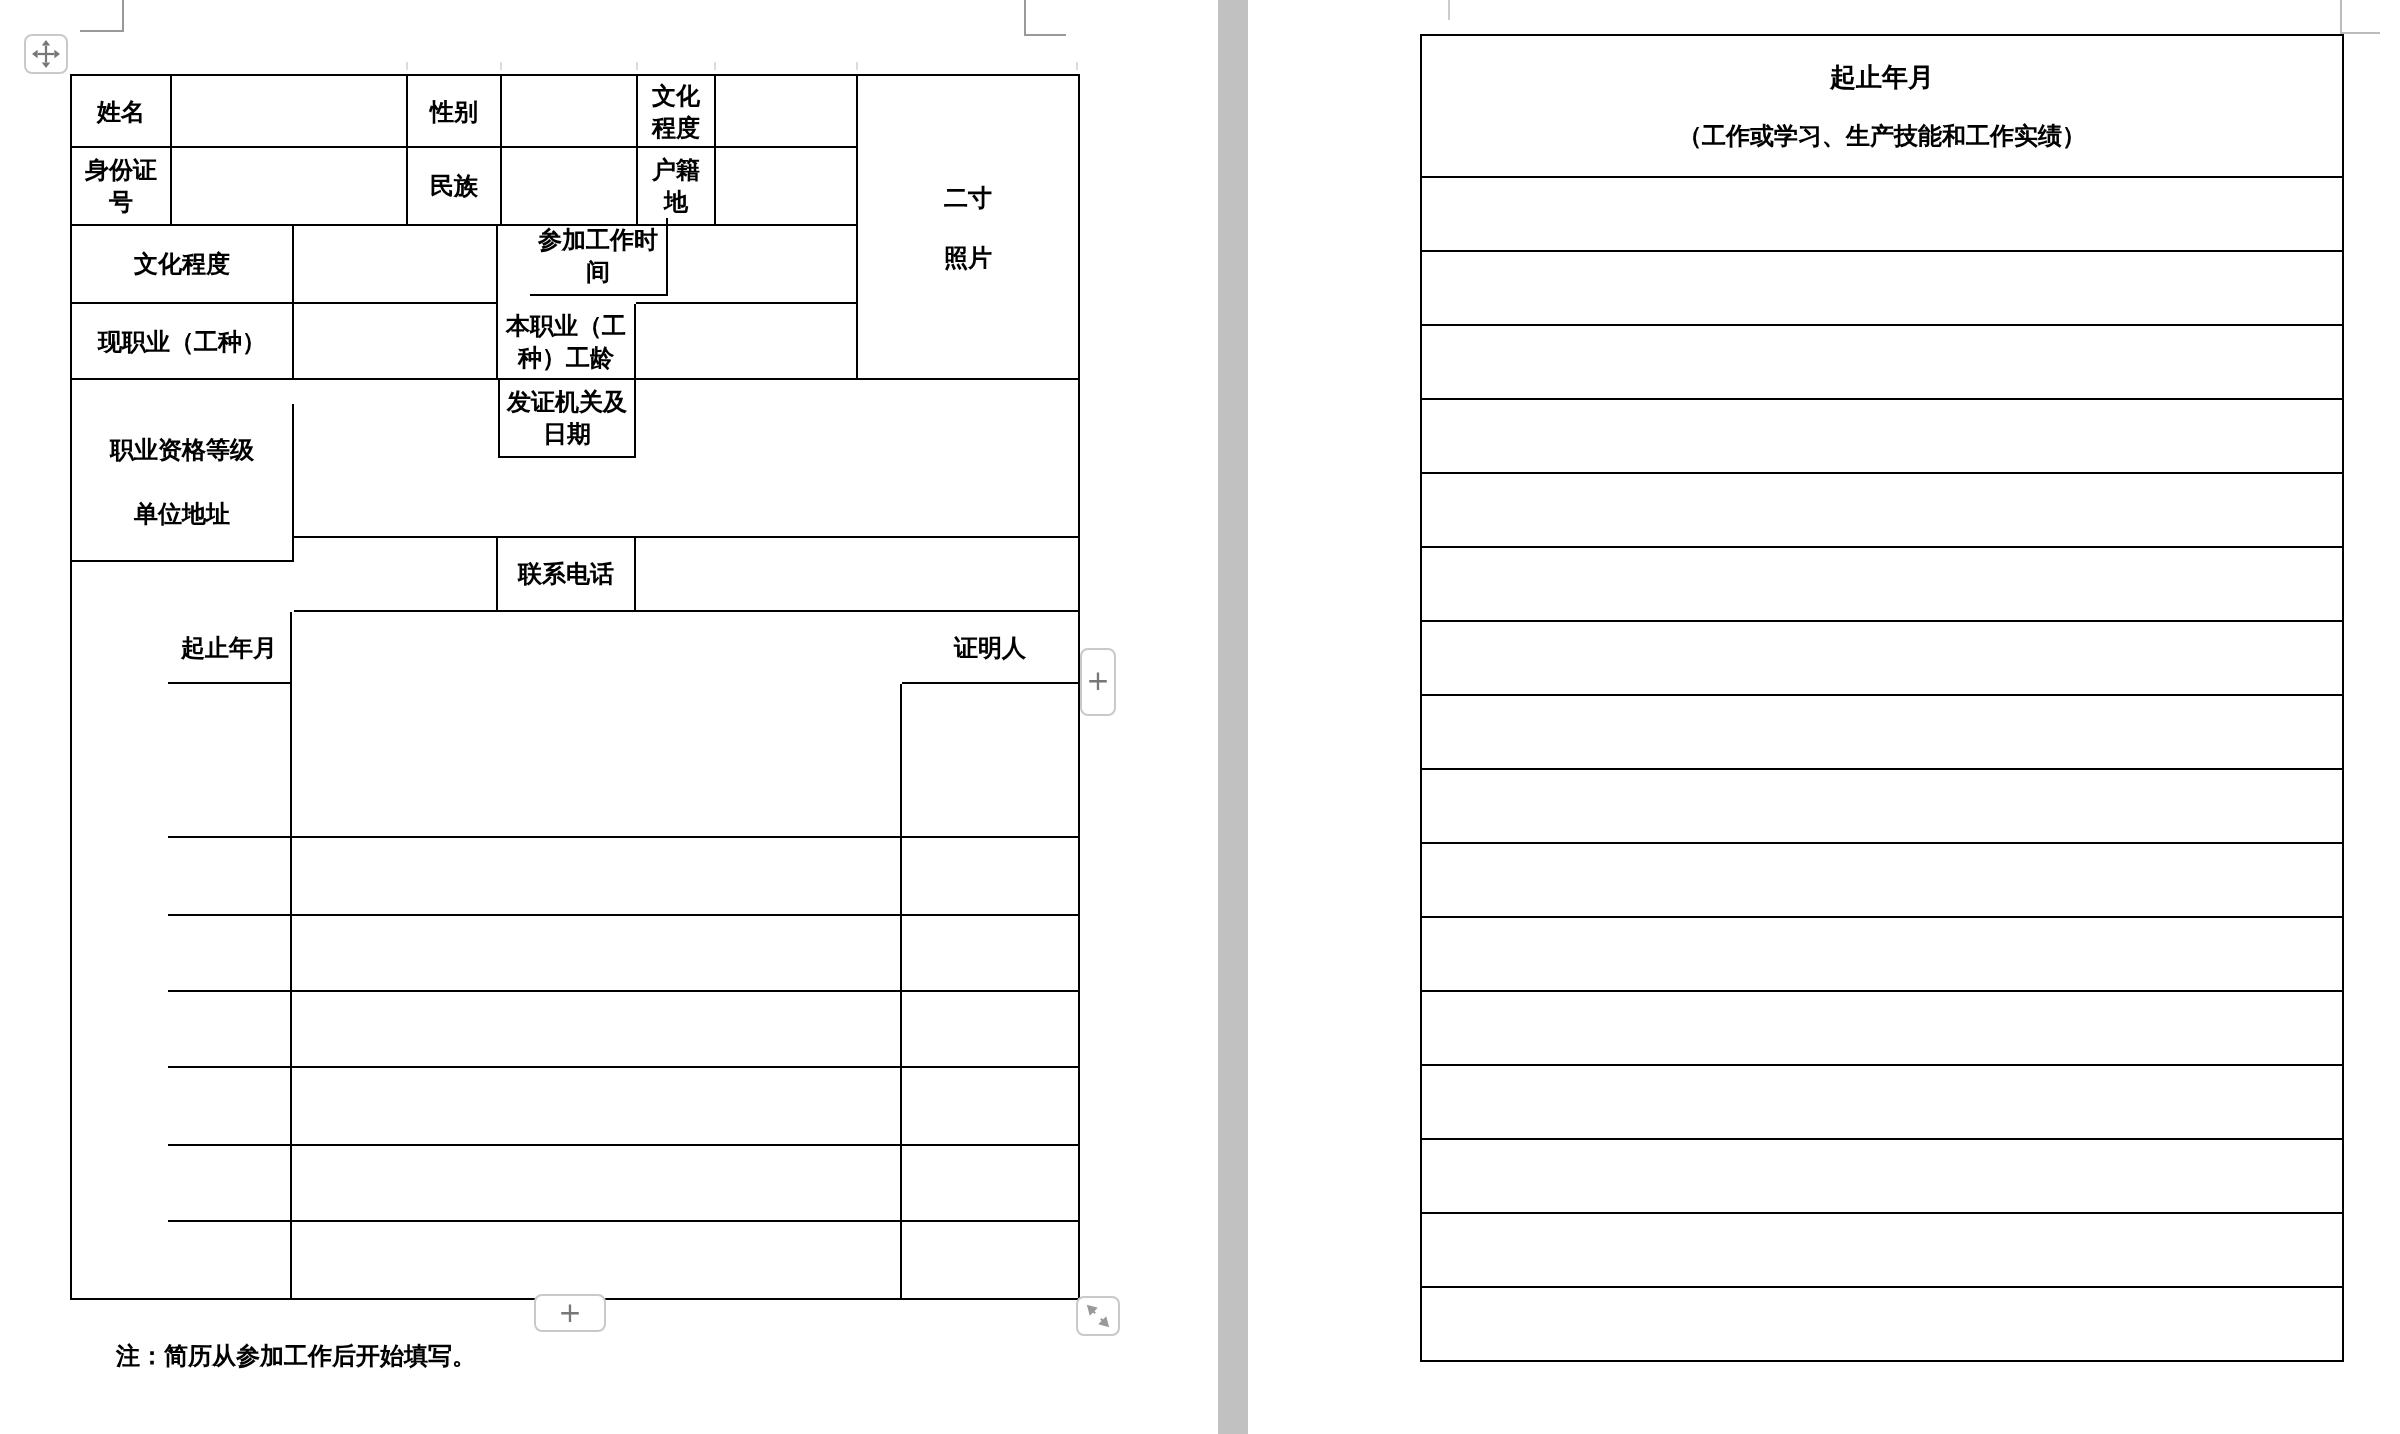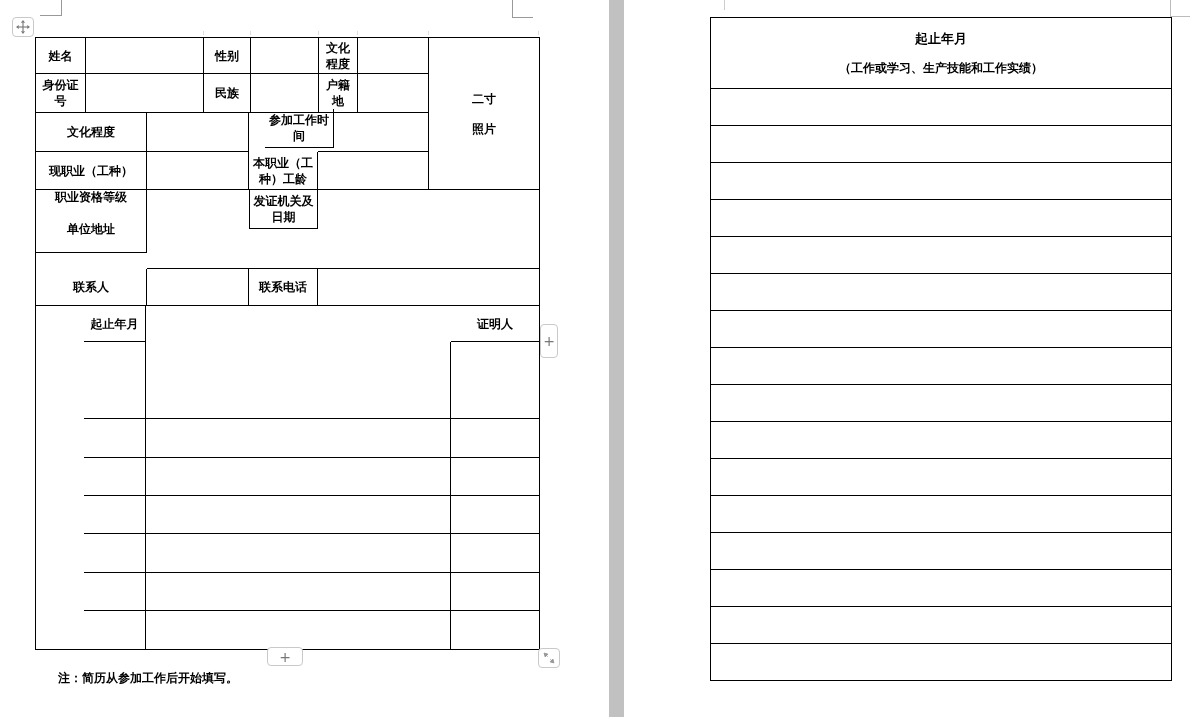--- a/index.html
+++ b/index.html
@@ -109,27 +109,26 @@
     <div class="cell val" style="left:111px;top:75px;width:102px;height:39px;"></div>
     <div class="cell" style="left:213px;top:71px;width:69px;height:39px;margin-left:16px;">参加工作时间</div>
     <div class="cell val" style="left:282px;top:75px;width:111px;height:39px;"></div>
 
     <div class="cell" style="left:0;top:114px;width:111px;height:38px;">现职业（工种）</div>
     <div class="cell val" style="left:111px;top:114px;width:102px;height:38px;"></div>
     <div class="cell" style="left:213px;top:114px;width:69px;height:38px;">本职业（工种）工龄</div>
     <div class="cell val" style="left:282px;top:114px;width:111px;height:38px;"></div>
 
     <div class="strip" style="left:111px;top:152px;width:392px;height:79px;"></div>
-    <div class="cell stack2" style="left:0;top:136px;width:111px;height:79px;align-items:center;">
+    <div class="cell stack2" style="left:0;top:164px;width:111px;height:79px;align-items:center;">
       <span>职业资格等级</span>
       <span>单位地址</span>
     </div>
     <div class="subcell" style="left:213px;top:152px;width:69px;height:39px;">发证机关及日期</div>
 
-    <div class="cell" style="left:0;top:231px;width:111px;height:37px;">联系人</div>
     <div class="cell val" style="left:111px;top:231px;width:102px;height:37px;"></div>
     <div class="cell" style="left:213px;top:231px;width:69px;height:37px;">联系电话</div>
     <div class="cell val no-r" style="left:282px;top:231px;width:221px;height:37px;"></div>
 
 
     <div class="cell" style="left:48px;top:268px;width:62px;height:36px;">起止年月</div>
     <div class="cell no-r" style="left:415px;top:268px;width:88px;height:36px;">证明人</div>
 
     <div class="cell val" style="left:48px;top:304px;width:62px;height:77px;"></div>
     <div class="cell val" style="left:110px;top:304px;width:305px;height:77px;"></div>

